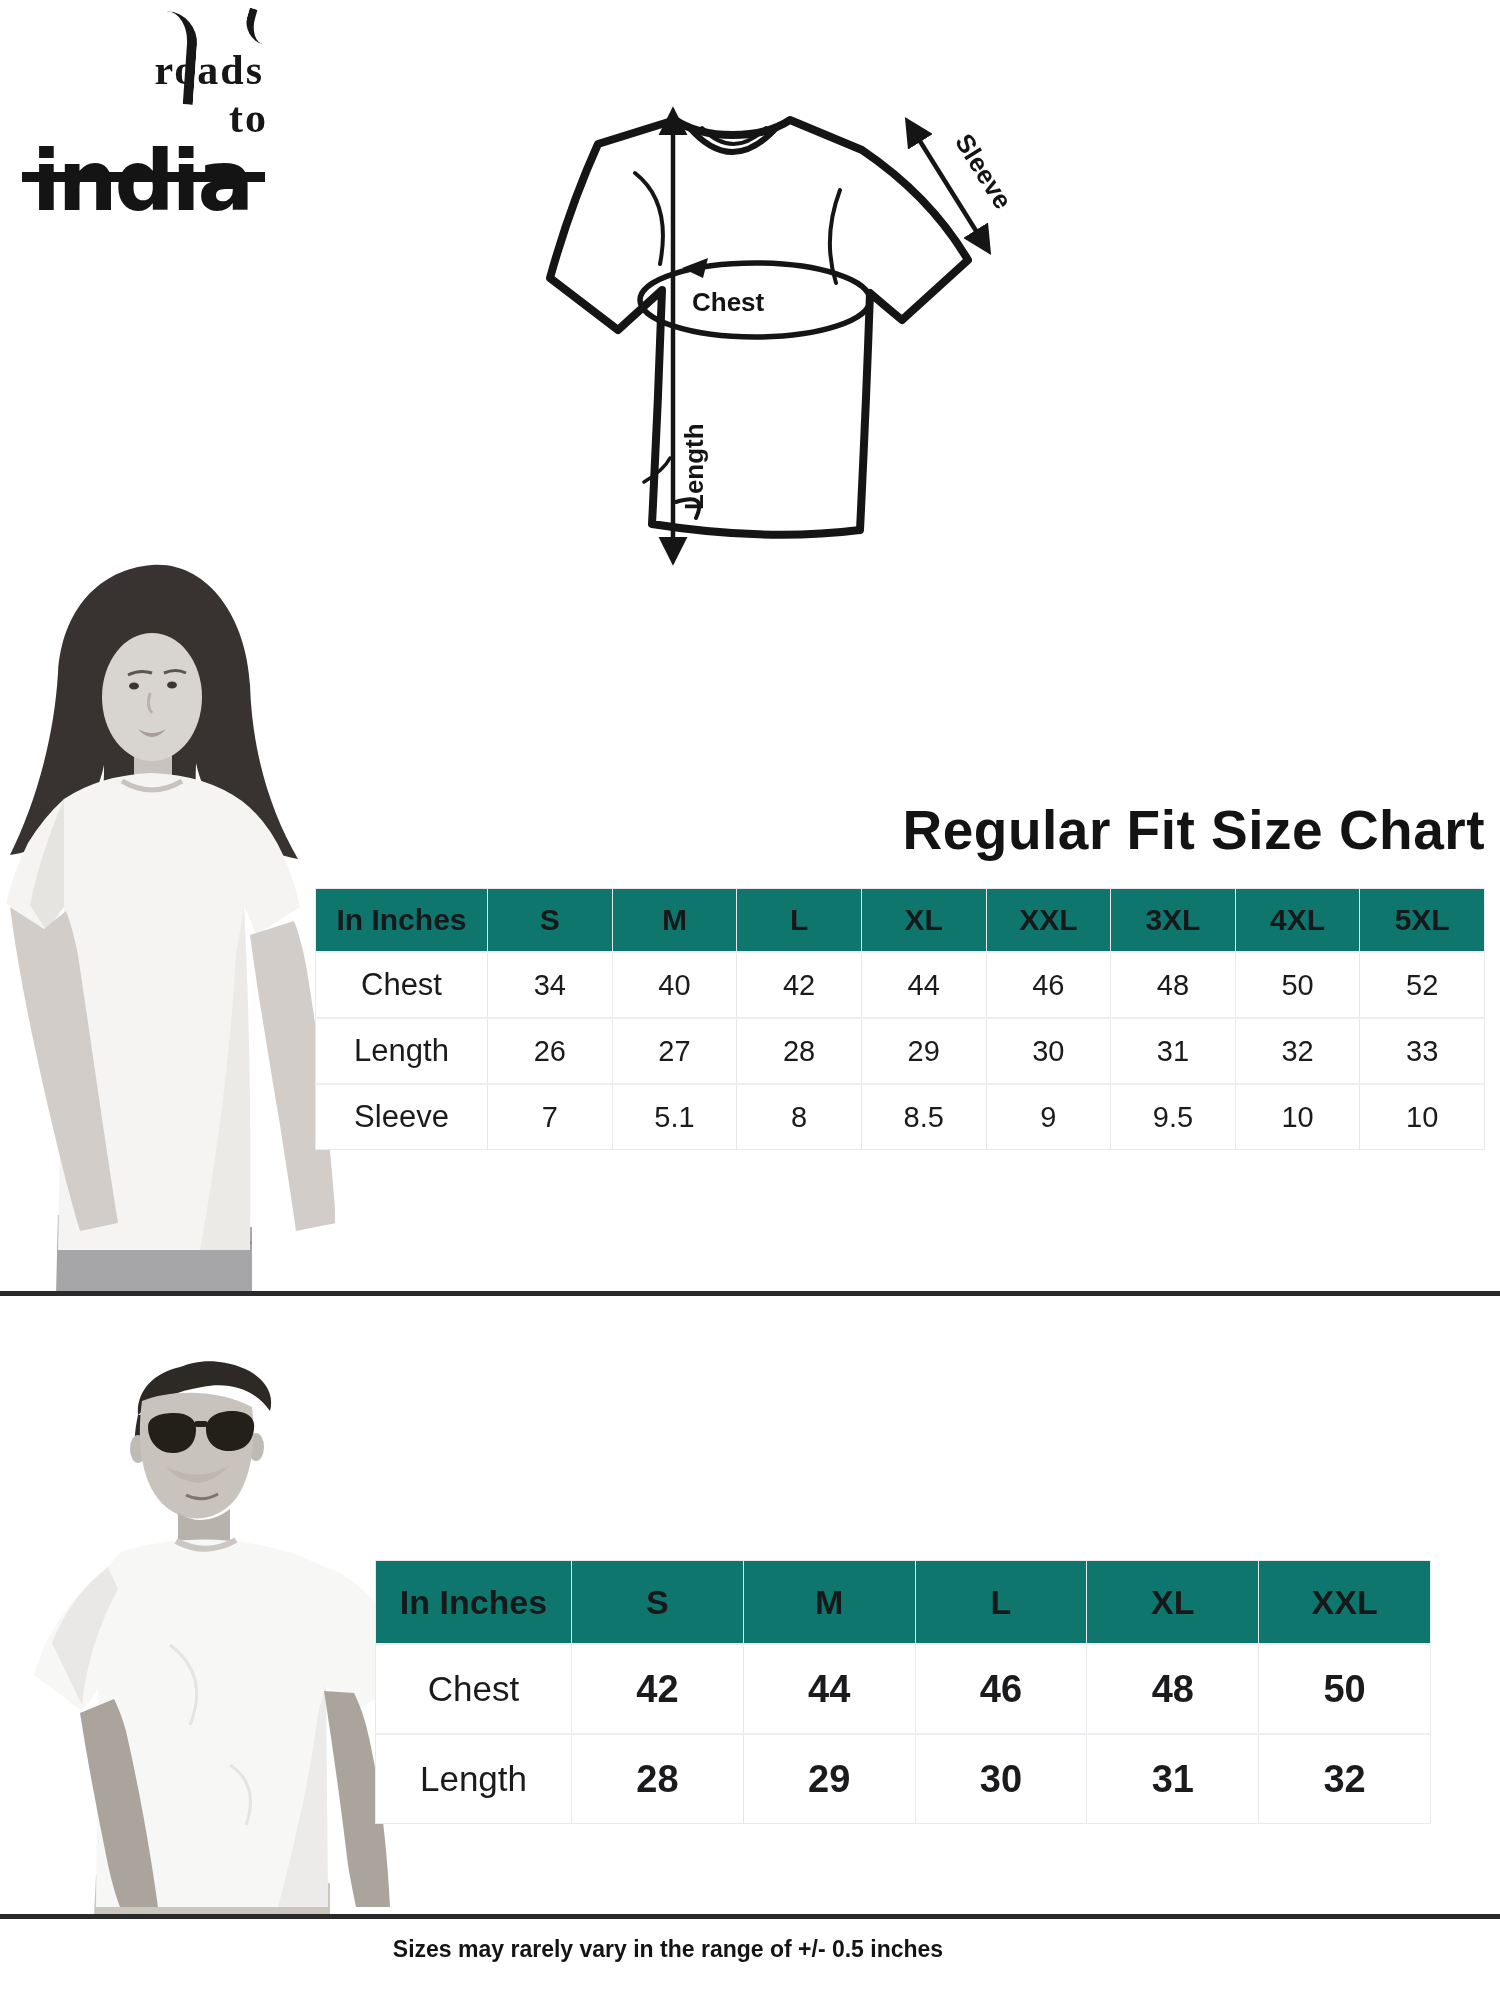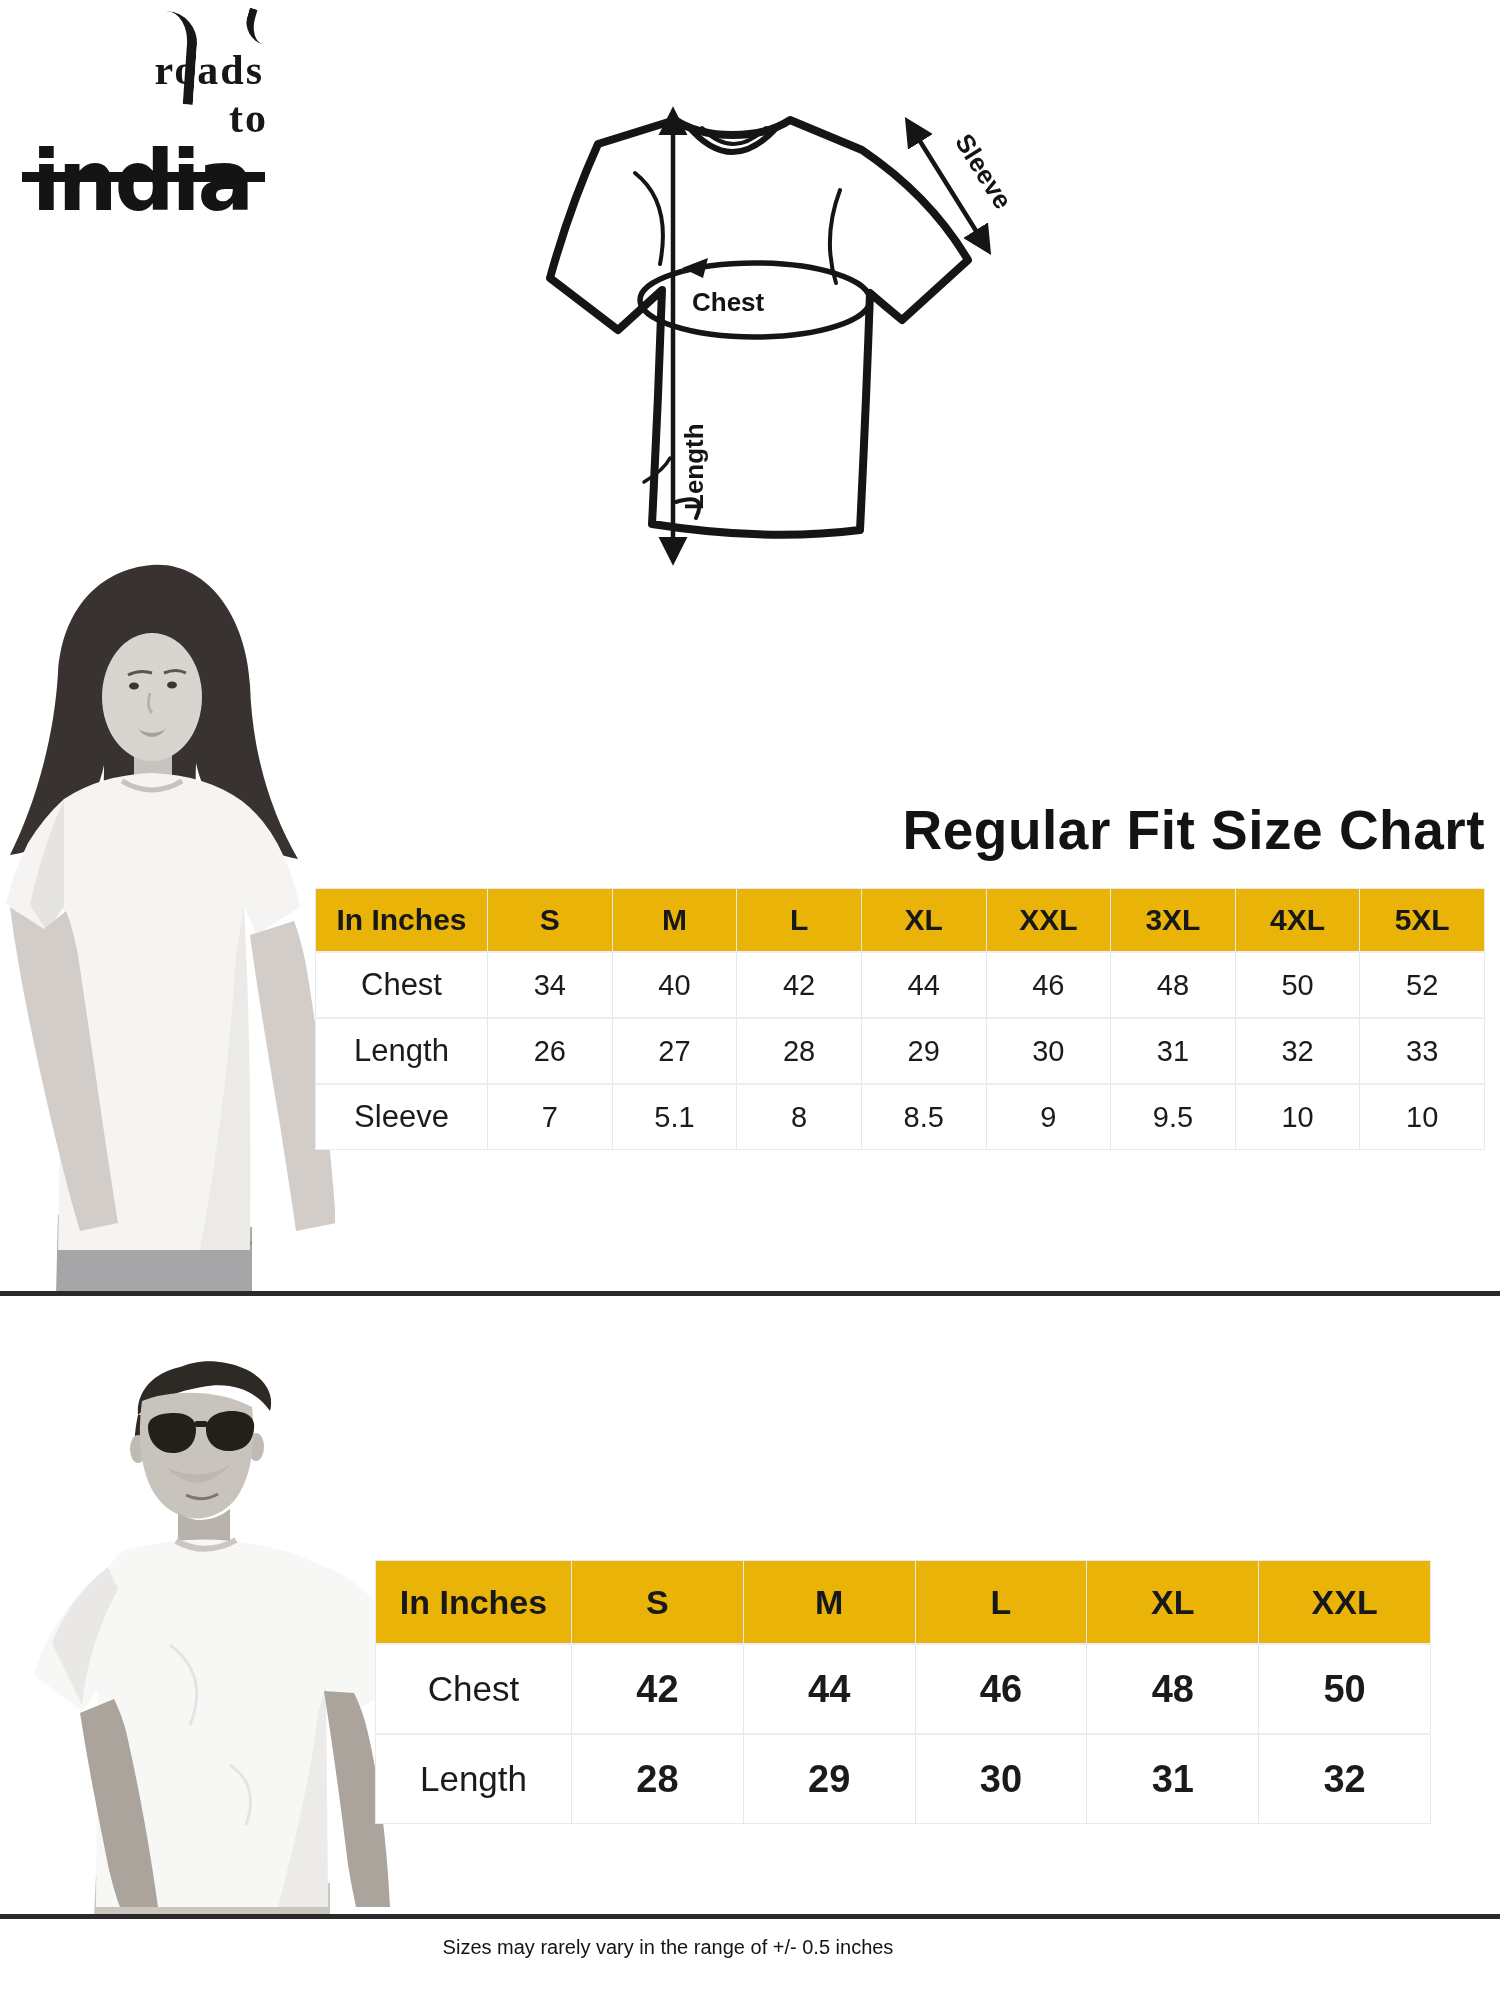--- a/index.html
+++ b/index.html
@@ -29,21 +29,21 @@
   .photo-man   { position:absolute; left:30px; top:1345px; width:390px; height:570px; z-index:1; }
 
   
   .chart-title { position:absolute; margin:0; text-align:right; font-weight:700; color:#131313; z-index:2; letter-spacing:0.5px; }
   .title-regular  { left:315px; top:798px;  width:1170px; font-size:55px; }
   .title-oversized{ left:330px; top:1446px; width:1100px; font-size:61px; }
 
   
   .size-table { position:absolute; z-index:2; border-collapse:collapse; table-layout:fixed;
                 background:#ffffff; text-align:center; border:1px solid #e8eaee; }
-  .size-table th { background:#eab308; font-weight:600; color:#17181a;margin-left:24px; }
+  .size-table th { background:#0f766e; font-weight:600; color:#17181a;margin-left:24px; }
   .size-table td, .size-table th { border-left:1px solid #e5e7eb; padding:0; }
   .size-table td:first-child, .size-table th:first-child { border-left:none; }
   .size-table tbody td { border-top:2px solid #eceef2; }
 
   .table-regular { left:315px; top:888px; width:1170px; }
   .table-regular col.c-label { width:172px; }
   .table-regular th { height:62px; font-size:30px; }
   .table-regular td { height:64px; font-size:29px; }
   .table-regular td.row-label { font-size:31px; font-weight:500; }
 
@@ -51,21 +51,21 @@
   .table-oversized col.c-label { width:196px; }
   .table-oversized th { height:82px; font-size:34px; font-weight:700; }
   .table-oversized td { height:88px; font-size:38px; font-weight:700; }
   .table-oversized td.row-label { font-size:35px; font-weight:500; }
 
   
   .divider { position:absolute; left:0; width:1500px; height:5px; background:#2a2a2a; z-index:4; }
   .divider-mid { top:1291px; }
   .divider-bottom { top:1914px; }
   .footer-note { position:absolute; left:0; top:1936px; width:1336px; margin:0; text-align:center;
-                 font-size:20px; font-weight:400; color:#141414; z-index:4; }
+                 font-size:23px; font-weight:700; color:#141414; z-index:4; }
 </style>
 </head>
 <body>
 
 <div class="page">
 
   <header class="logo">
     <div class="logo-top">
       <span class="lmark"></span>
       <span class="logo-word1">roads</span>

